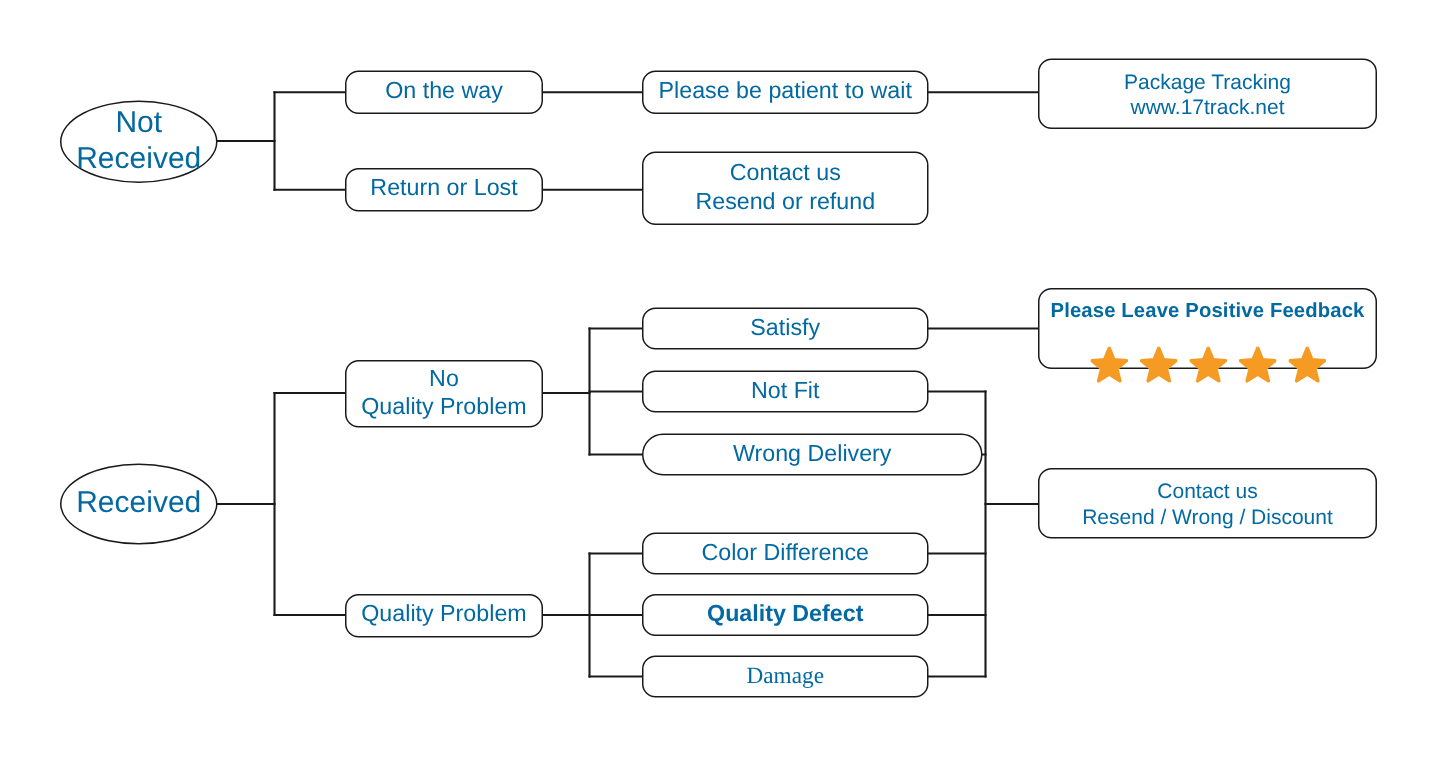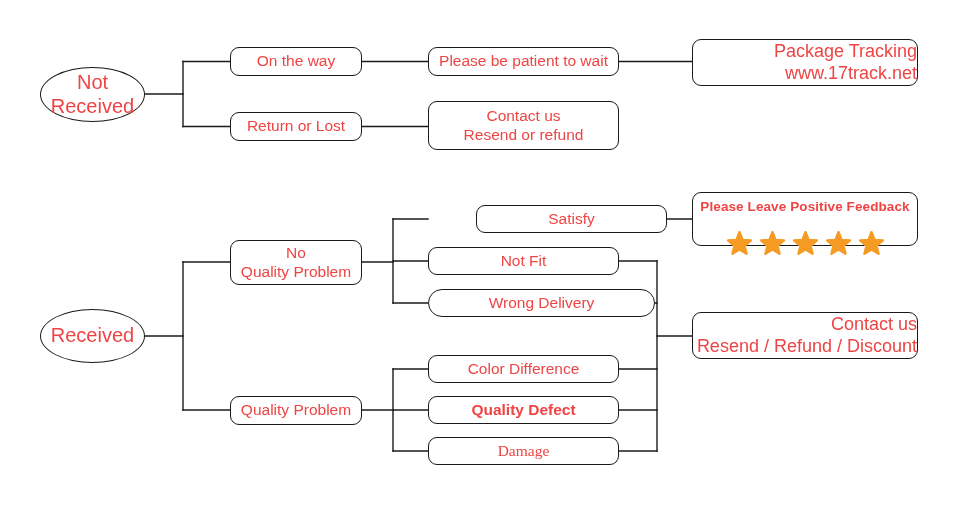--- a/index.html
+++ b/index.html
@@ -29,39 +29,39 @@
   .node {
     position: absolute;
     box-sizing: border-box;
     display: flex;
     flex-direction: column;
     align-items: center;
     justify-content: center;
     text-align: center;
     background: #ffffff;
     border: 1.3px solid #1a1a1a;
-    color: #ef4444;
+    color: #0369a1;
     line-height: 1.18;
     z-index: 2;
   }
   .node.rounded {
     border-radius: 9px;
   }
   .node.ellipse {
     border-radius: 50%;
     border-width: 1.2px;
   }
   .node .line {
     display: block;
     white-space: nowrap;
   }
   .n-start { font-size: 20px; }
   .n-mid   { font-size: 15.5px; }
   .n-leaf  { font-size: 15.5px; }
-  .n-end   { font-size: 18px; align-items: flex-end; }
+  .n-end   { font-size: 14px; }
 
   #feedback-node {
     justify-content: flex-start;
     padding-top: 6px;
     gap: 14px;
   }
   #feedback-node .fb-text {
     font-size: 13.5px;
     font-weight: 600;
     letter-spacing: 0.1px;
@@ -157,21 +157,21 @@
 
   <div class="node rounded n-mid" style="left:230px; top:240px; width:132px; height:45px;">
     <span class="line">No</span>
     <span class="line">Quality Problem</span>
   </div>
 
   <div class="node rounded n-mid" style="left:230px; top:396px; width:132px; height:29px;">
     <span class="line">Quality Problem</span>
   </div>
 
-  <div class="node rounded n-leaf" style="left:428px; top:205px; width:191px; height:28px;margin-left:48px;">
+  <div class="node rounded n-leaf" style="left:428px; top:205px; width:191px; height:28px;">
     <span class="line">Satisfy</span>
   </div>
 
   <div class="node rounded n-leaf" style="left:428px; top:247px; width:191px; height:28px;">
     <span class="line">Not Fit</span>
   </div>
 
   <div class="node rounded n-leaf" style="left:428px; top:289px; width:227px; height:28px;border-radius:14px;">
     <span class="line">Wrong Delivery</span>
   </div>
@@ -204,16 +204,16 @@
           <polygon points="12.00,1.00 15.00,8.47 23.03,9.02 16.85,14.18 18.82,21.98 12.00,17.70 5.18,21.98 7.15,14.18 0.97,9.02 9.00,8.47" fill="#f59b23" stroke="#f59b23" stroke-width="2.2" stroke-linejoin="round"></polygon>
         </svg>
         <svg class="star" viewBox="0 0 24 24">
           <polygon points="12.00,1.00 15.00,8.47 23.03,9.02 16.85,14.18 18.82,21.98 12.00,17.70 5.18,21.98 7.15,14.18 0.97,9.02 9.00,8.47" fill="#f59b23" stroke="#f59b23" stroke-width="2.2" stroke-linejoin="round"></polygon>
         </svg>
       </span>
   </div>
 
   <div class="node rounded n-end" style="left:692px; top:312px; width:226px; height:47px;">
     <span class="line">Contact us</span>
-    <span class="line">Resend / Refund / Discount</span>
+    <span class="line">Resend / Wrong / Discount</span>
   </div>
 
 </div>
 
 </body></html>

